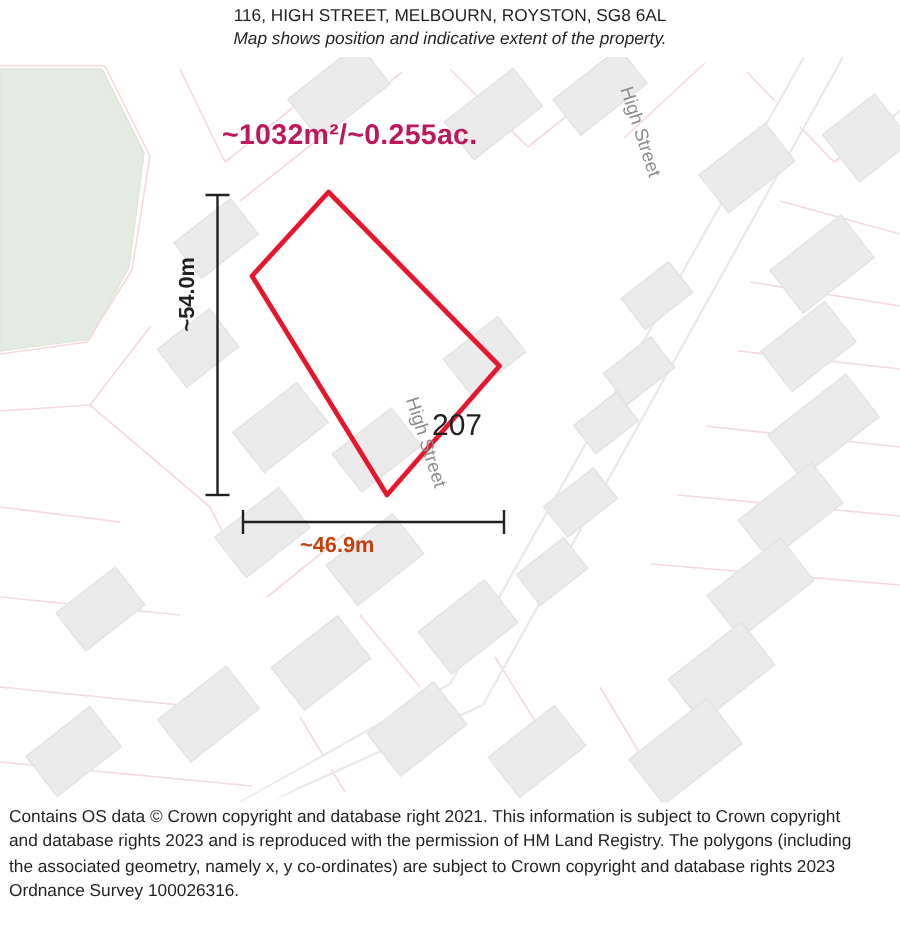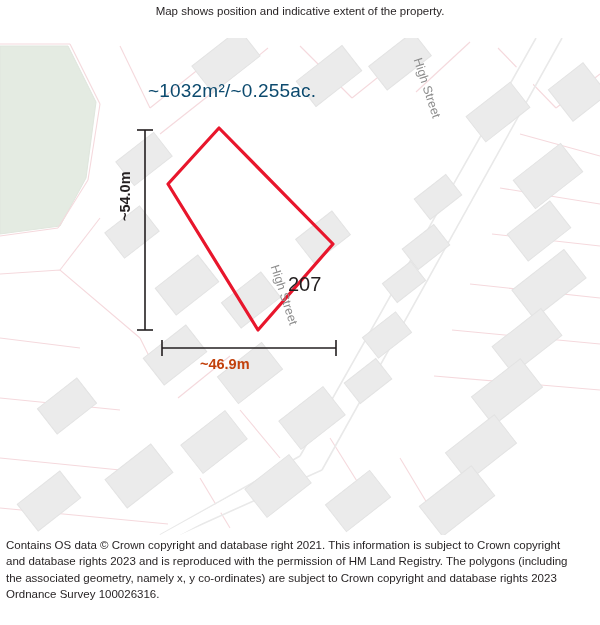--- a/index.html
+++ b/index.html
@@ -32,42 +32,43 @@
   }
   .header .title {
     font-size: 11.5px;
     line-height: 15px;
     color: #231f20;
   }
   .header .subtitle {
     font-size: 11.5px;
     line-height: 15px;
     color: #231f20;
+    font-style: italic;
   }
   
   .map {
     position: absolute;
     top: 38px;
     left: 0;
     width: 600px;
     height: 497px;
     background: #ffffff;
     overflow: hidden;
   }
   .map svg {
     display: block;
   }
   
   .area-label {
     position: absolute;
     left: 148px;
     top: 42px;
     font-size: 19px;
-    font-weight: normal;
-    color: #0c4a6e;
+    font-weight: bold;
+    color: #be185d;
     letter-spacing: 0.2px;
   }
   .dim-vert {
     position: absolute;
     left: 112px;
     top: 162px;
     width: 26px;
     font-size: 14.5px;
     font-weight: bold;
     color: #231f20;
@@ -122,20 +123,21 @@
     line-height: 16.4px;
     color: #231f20;
   }
 </style>
 </head>
 <body>
 
 <div class="page">
 
   <div class="header">
+    <div class="title">116, HIGH STREET, MELBOURN, ROYSTON, SG8 6AL</div>
     <div class="subtitle">Map shows position and indicative extent of the property.</div>
   </div>
 
   <div class="map">
     <svg width="600" height="497" viewBox="0 0 600 497">
 
       <rect x="0" y="0" width="600" height="497" fill="#ffffff"></rect>
 
       <path d="M0 8 L68 8 L96 64 L86 140 L60 188 L0 196 Z" fill="#e4ebe2" stroke="#dfe6dd" stroke-width="1"></path>
 

